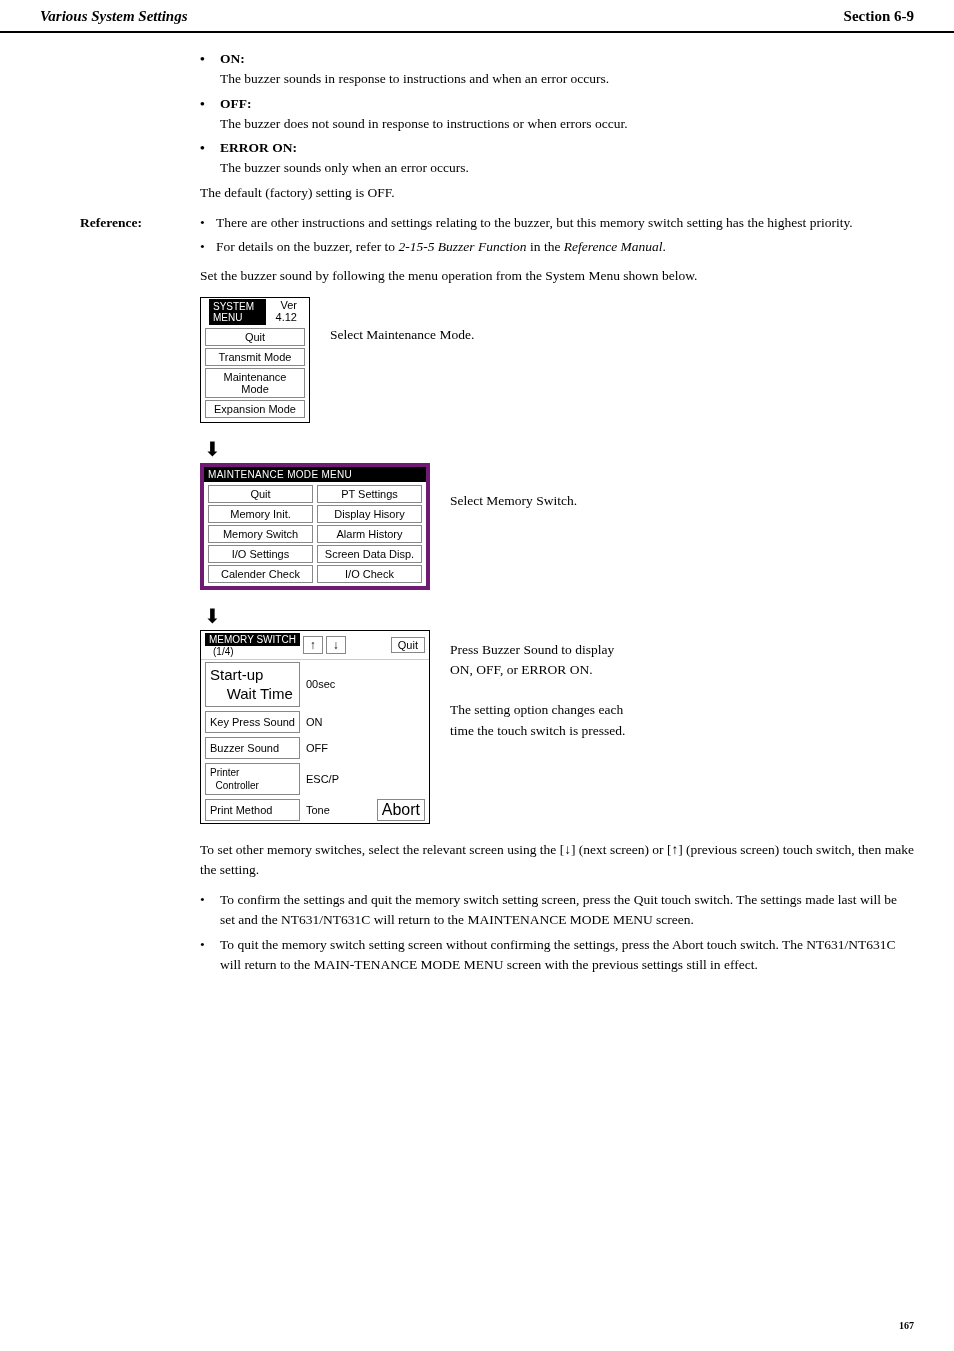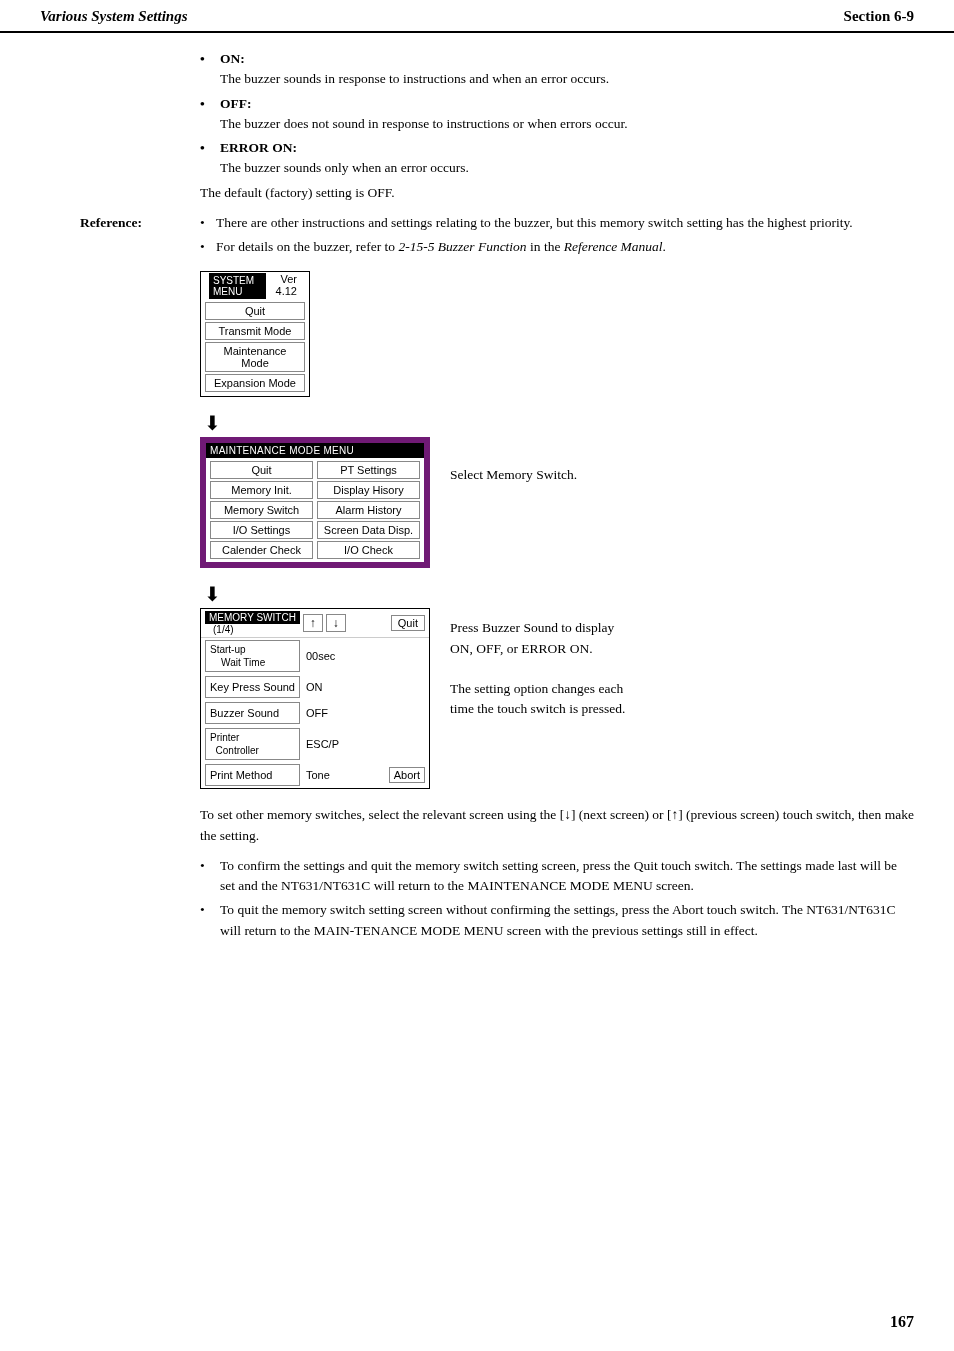--- a/index.html
+++ b/index.html
@@ -133,21 +133,21 @@
     }
 
     
     .maint-menu-container {
       display: flex;
       align-items: flex-start;
       gap: 20px;
       margin-bottom: 16px;
     }
     .maint-menu-box {
-      border: 6px solid #701a75;
+      border: 4px solid #701a75;
       width: 230px;
     }
     .maint-menu-box .mmb-title {
       background: #000;
       color: #fff;
       font-size: 10px;
       padding: 2px 4px;
       font-family: Arial, sans-serif;
       letter-spacing: 0.3px;
     }
@@ -214,42 +214,42 @@
     .memsw-value {
       padding: 2px 6px;
       font-size: 11px;
       font-family: Arial, sans-serif;
       display: flex;
       align-items: center;
       flex: 1;
     }
     .memsw-abort-btn {
       border: 1px solid #888;
-      font-size: 11px;
+      font-size: 16px;
       padding: 1px 4px;
       font-family: Arial, sans-serif;
       align-self: center;
       margin-right: 4px;
     }
 
     
     .down-arrow {
       text-align: left;
       font-size: 20px;
       margin-left: 4px;
       margin-bottom: 4px;
       line-height: 1;
     }
 
     
     .page-number {
       position: absolute;
       bottom: 20px;
       right: 40px;
-      font-size: 16px;
+      font-size: 10px;
       font-weight: bold;
     }
 
     .sub-bullets {
       margin-left: 160px;
       margin-bottom: 8px;
     }
     .sub-bullet-item {
       display: flex;
       margin-bottom: 4px;
@@ -313,36 +313,38 @@
           <span class="rb">•</span>
           <span>There are other instructions and settings relating to the buzzer, but this memory switch setting has the highest priority.</span>
         </div>
         <div class="ref-bullet">
           <span class="rb">•</span>
           <span>For details on the buzzer, refer to <em>2-15-5 Buzzer Function</em> in the <em>Reference Manual</em>.</span>
         </div>
       </div>
     </div>
 
+    <div class="text-block">Set the buzzer sound by following the menu operation from the System Menu shown below.</div>
 
     <div class="diagram-area">
 
       <div class="sys-menu-container">
         <div style="display:flex; flex-direction:column; align-items:flex-start;">
           <div class="sys-menu-box">
             <div style="display:flex; justify-content:space-between; align-items:center; padding:1px 8px;">
               <div class="smb-title">SYSTEM MENU</div>
               <div class="smb-ver">Ver 4.12</div>
             </div>
             <div class="smb-item">Quit</div>
             <div class="smb-item">Transmit Mode</div>
             <div class="smb-item">Maintenance Mode</div>
             <div class="smb-item" style="margin-bottom:4px;">Expansion Mode</div>
           </div>
         </div>
+        <div style="padding-top:30px; font-size:13.5px;">Select Maintenance Mode.</div>
       </div>
 
       <div class="down-arrow">⬇</div>
 
       <div class="maint-menu-container">
         <div class="maint-menu-box">
           <div class="mmb-title">MAINTENANCE MODE MENU</div>
           <div class="maint-grid">
             <div class="maint-cell">Quit</div>
             <div class="maint-cell">PT Settings</div>
@@ -368,21 +370,21 @@
             <div style="display:flex; flex-direction:column;">
               <div class="memsw-title">MEMORY SWITCH</div>
               <div class="memsw-subheader">(1/4)</div>
             </div>
             <div class="memsw-arrow-btn">↑</div>
             <div class="memsw-arrow-btn">↓</div>
             <div class="memsw-quit-btn">Quit</div>
           </div>
 
           <div style="display:flex; align-items:center;">
-            <div class="memsw-label" style="font-size:10px; line-height:1.3;">Start-up<br>&nbsp;&nbsp;&nbsp;&nbsp;Wait Time</div>
+            <div class="memsw-label" style="font-size:15px; line-height:1.3;">Start-up<br>&nbsp;&nbsp;&nbsp;&nbsp;Wait Time</div>
             <div class="memsw-value">00sec</div>
           </div>
           <div style="display:flex; align-items:center;">
             <div class="memsw-label">Key Press Sound</div>
             <div class="memsw-value">ON</div>
           </div>
           <div style="display:flex; align-items:center;">
             <div class="memsw-label">Buzzer Sound</div>
             <div class="memsw-value">OFF</div>
           </div>

